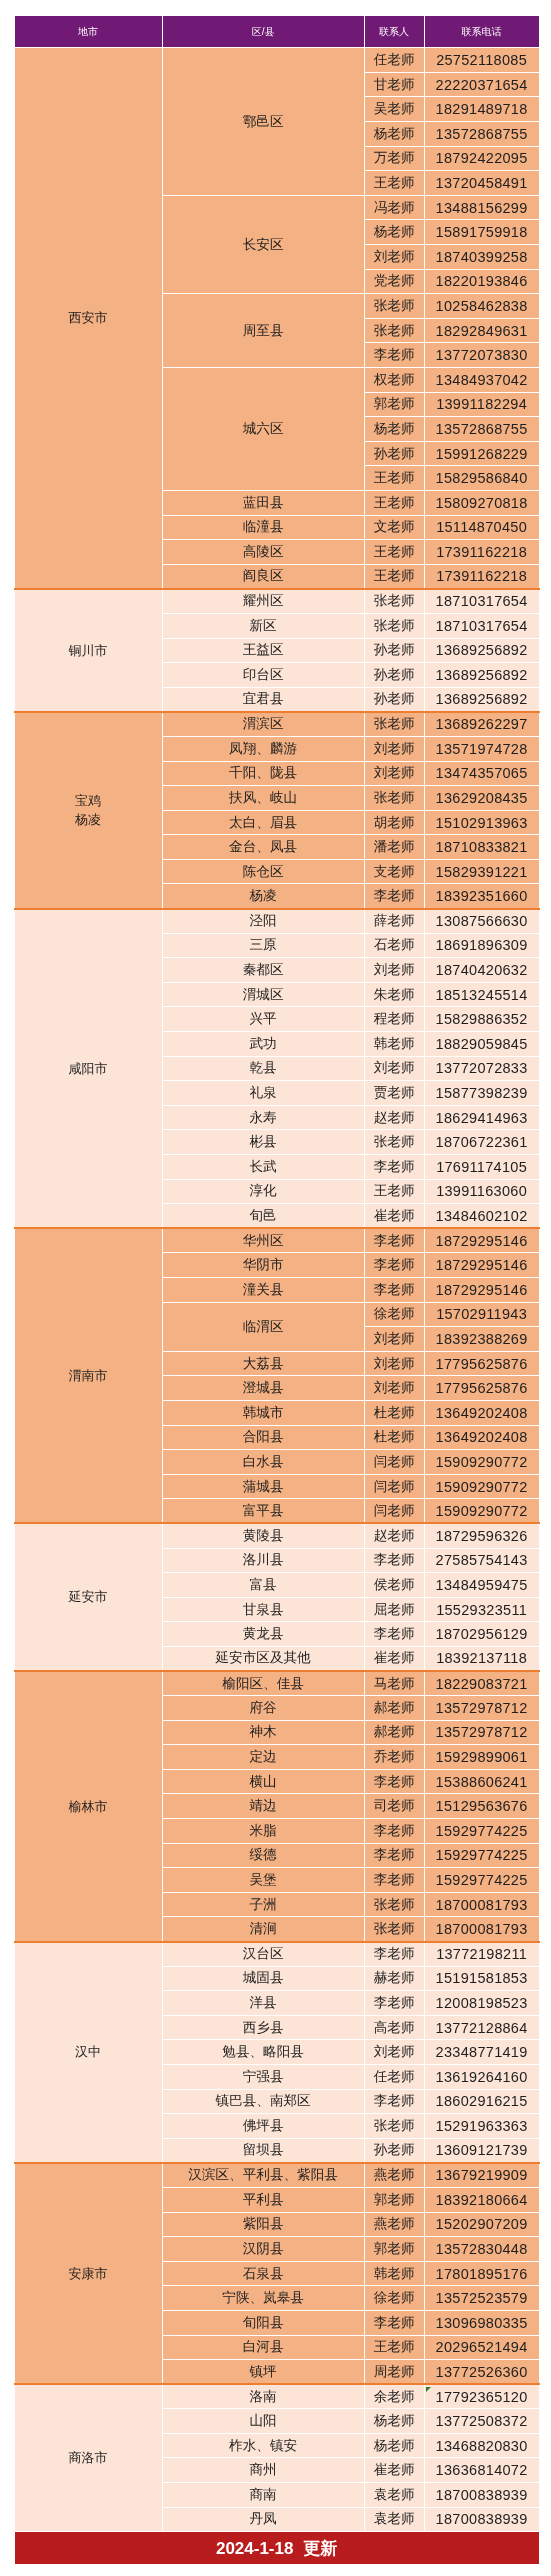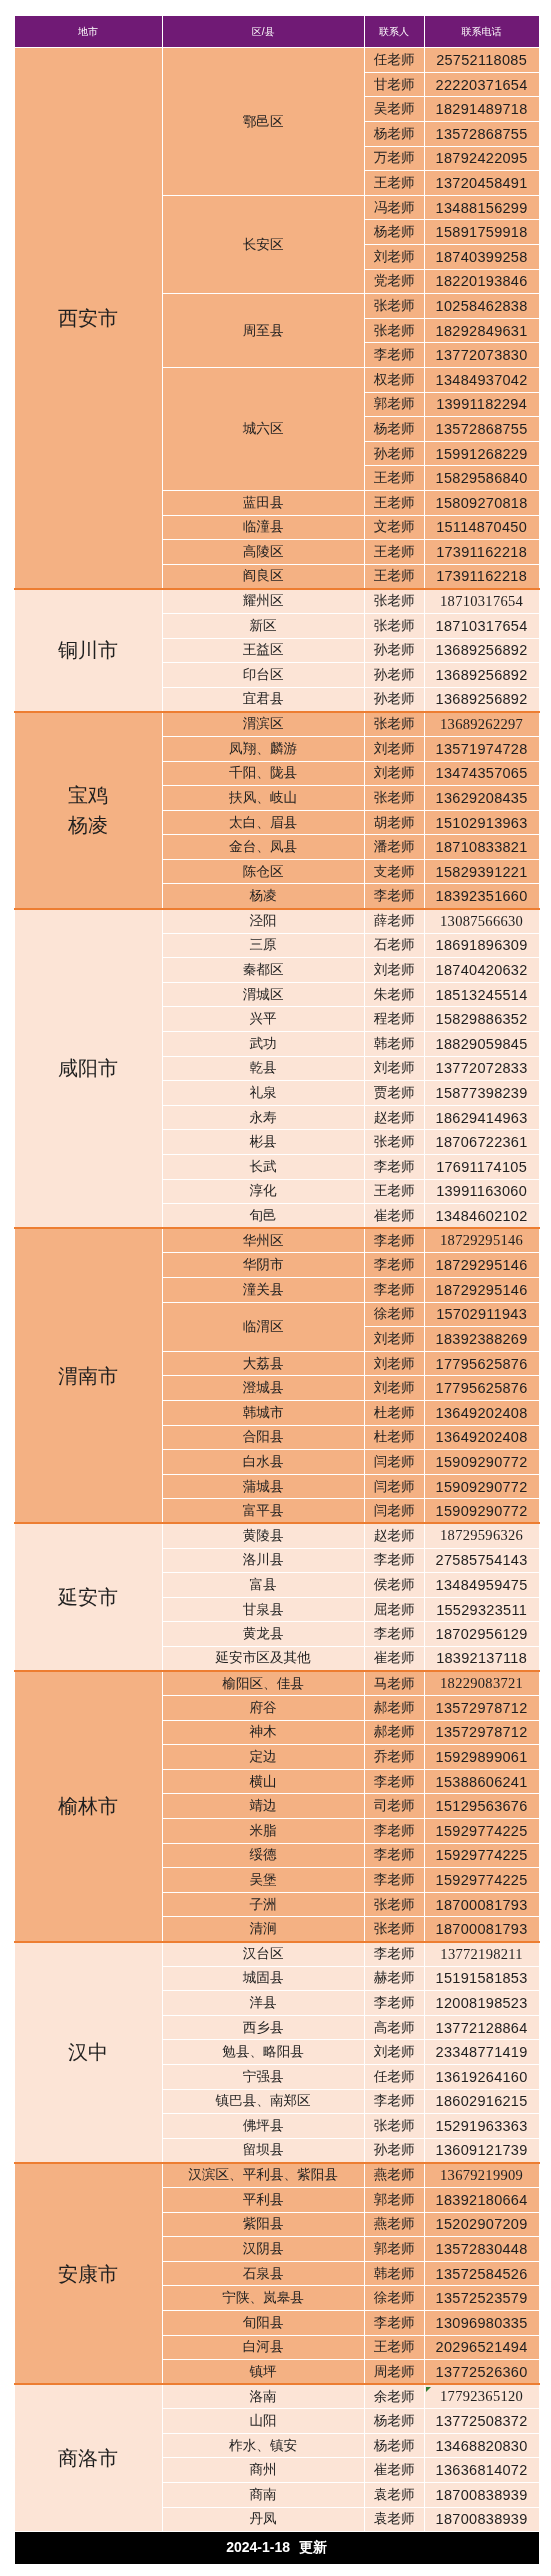--- a/index.html
+++ b/index.html
@@ -19,28 +19,28 @@
     padding:0;overflow:hidden;
     color:#1f1f1f;
   }
   thead th{
     background:#701a75;color:#ffffff;font-weight:normal;
     font-size:10px;height:31px;
   }
   tbody tr{height:24.6px;}
   td.dark{background:#F4B183;}
   td.light{background:#FCE4D6;}
-  td.city{font-size:20px;white-space:pre-line;line-height:1.5;}
+  td.city{font-size:13px;white-space:pre-line;line-height:1.5;}
   td.district{font-size:13.6px;}
   td.person{font-size:13.6px;}
   td.phone{font-size:14.5px;letter-spacing:0.3px;position:relative;}
-  tr.sec-start > td{border-top:2.6px solid #ED7D31;font-family:Liberation Serif, serif;}
+  tr.sec-start > td{border-top:2.6px solid #ED7D31;}
   tfoot td{
-    background:#000000;color:#ffffff;font-weight:bold;
-    font-size:14px;height:32px;word-spacing:5.1px;
+    background:#b91c1c;color:#ffffff;font-weight:bold;
+    font-size:17px;height:32px;word-spacing:5.1px;
   }
   .tri{
     position:absolute;left:1.7px;top:1.7px;width:0;height:0;
     border-top:5.1px solid #2E7D32;border-right:5.1px solid transparent;
   }
 </style>
 </head>
 <body>
 
 <table class="contact">
@@ -500,21 +500,21 @@
         <td class="phone dark">15202907209</td>
       </tr>
       <tr>
         <td class="district dark" rowspan="1">汉阴县</td>
         <td class="person dark">郭老师</td>
         <td class="phone dark">13572830448</td>
       </tr>
       <tr>
         <td class="district dark" rowspan="1">石泉县</td>
         <td class="person dark">韩老师</td>
-        <td class="phone dark">13572584526</td>
+        <td class="phone dark">17801895176</td>
       </tr>
       <tr>
         <td class="district dark" rowspan="1">宁陕、岚皋县</td>
         <td class="person dark">徐老师</td>
         <td class="phone dark">13572523579</td>
       </tr>
       <tr>
         <td class="district dark" rowspan="1">旬阳县</td>
         <td class="person dark">李老师</td>
         <td class="phone dark">13096980335</td>

